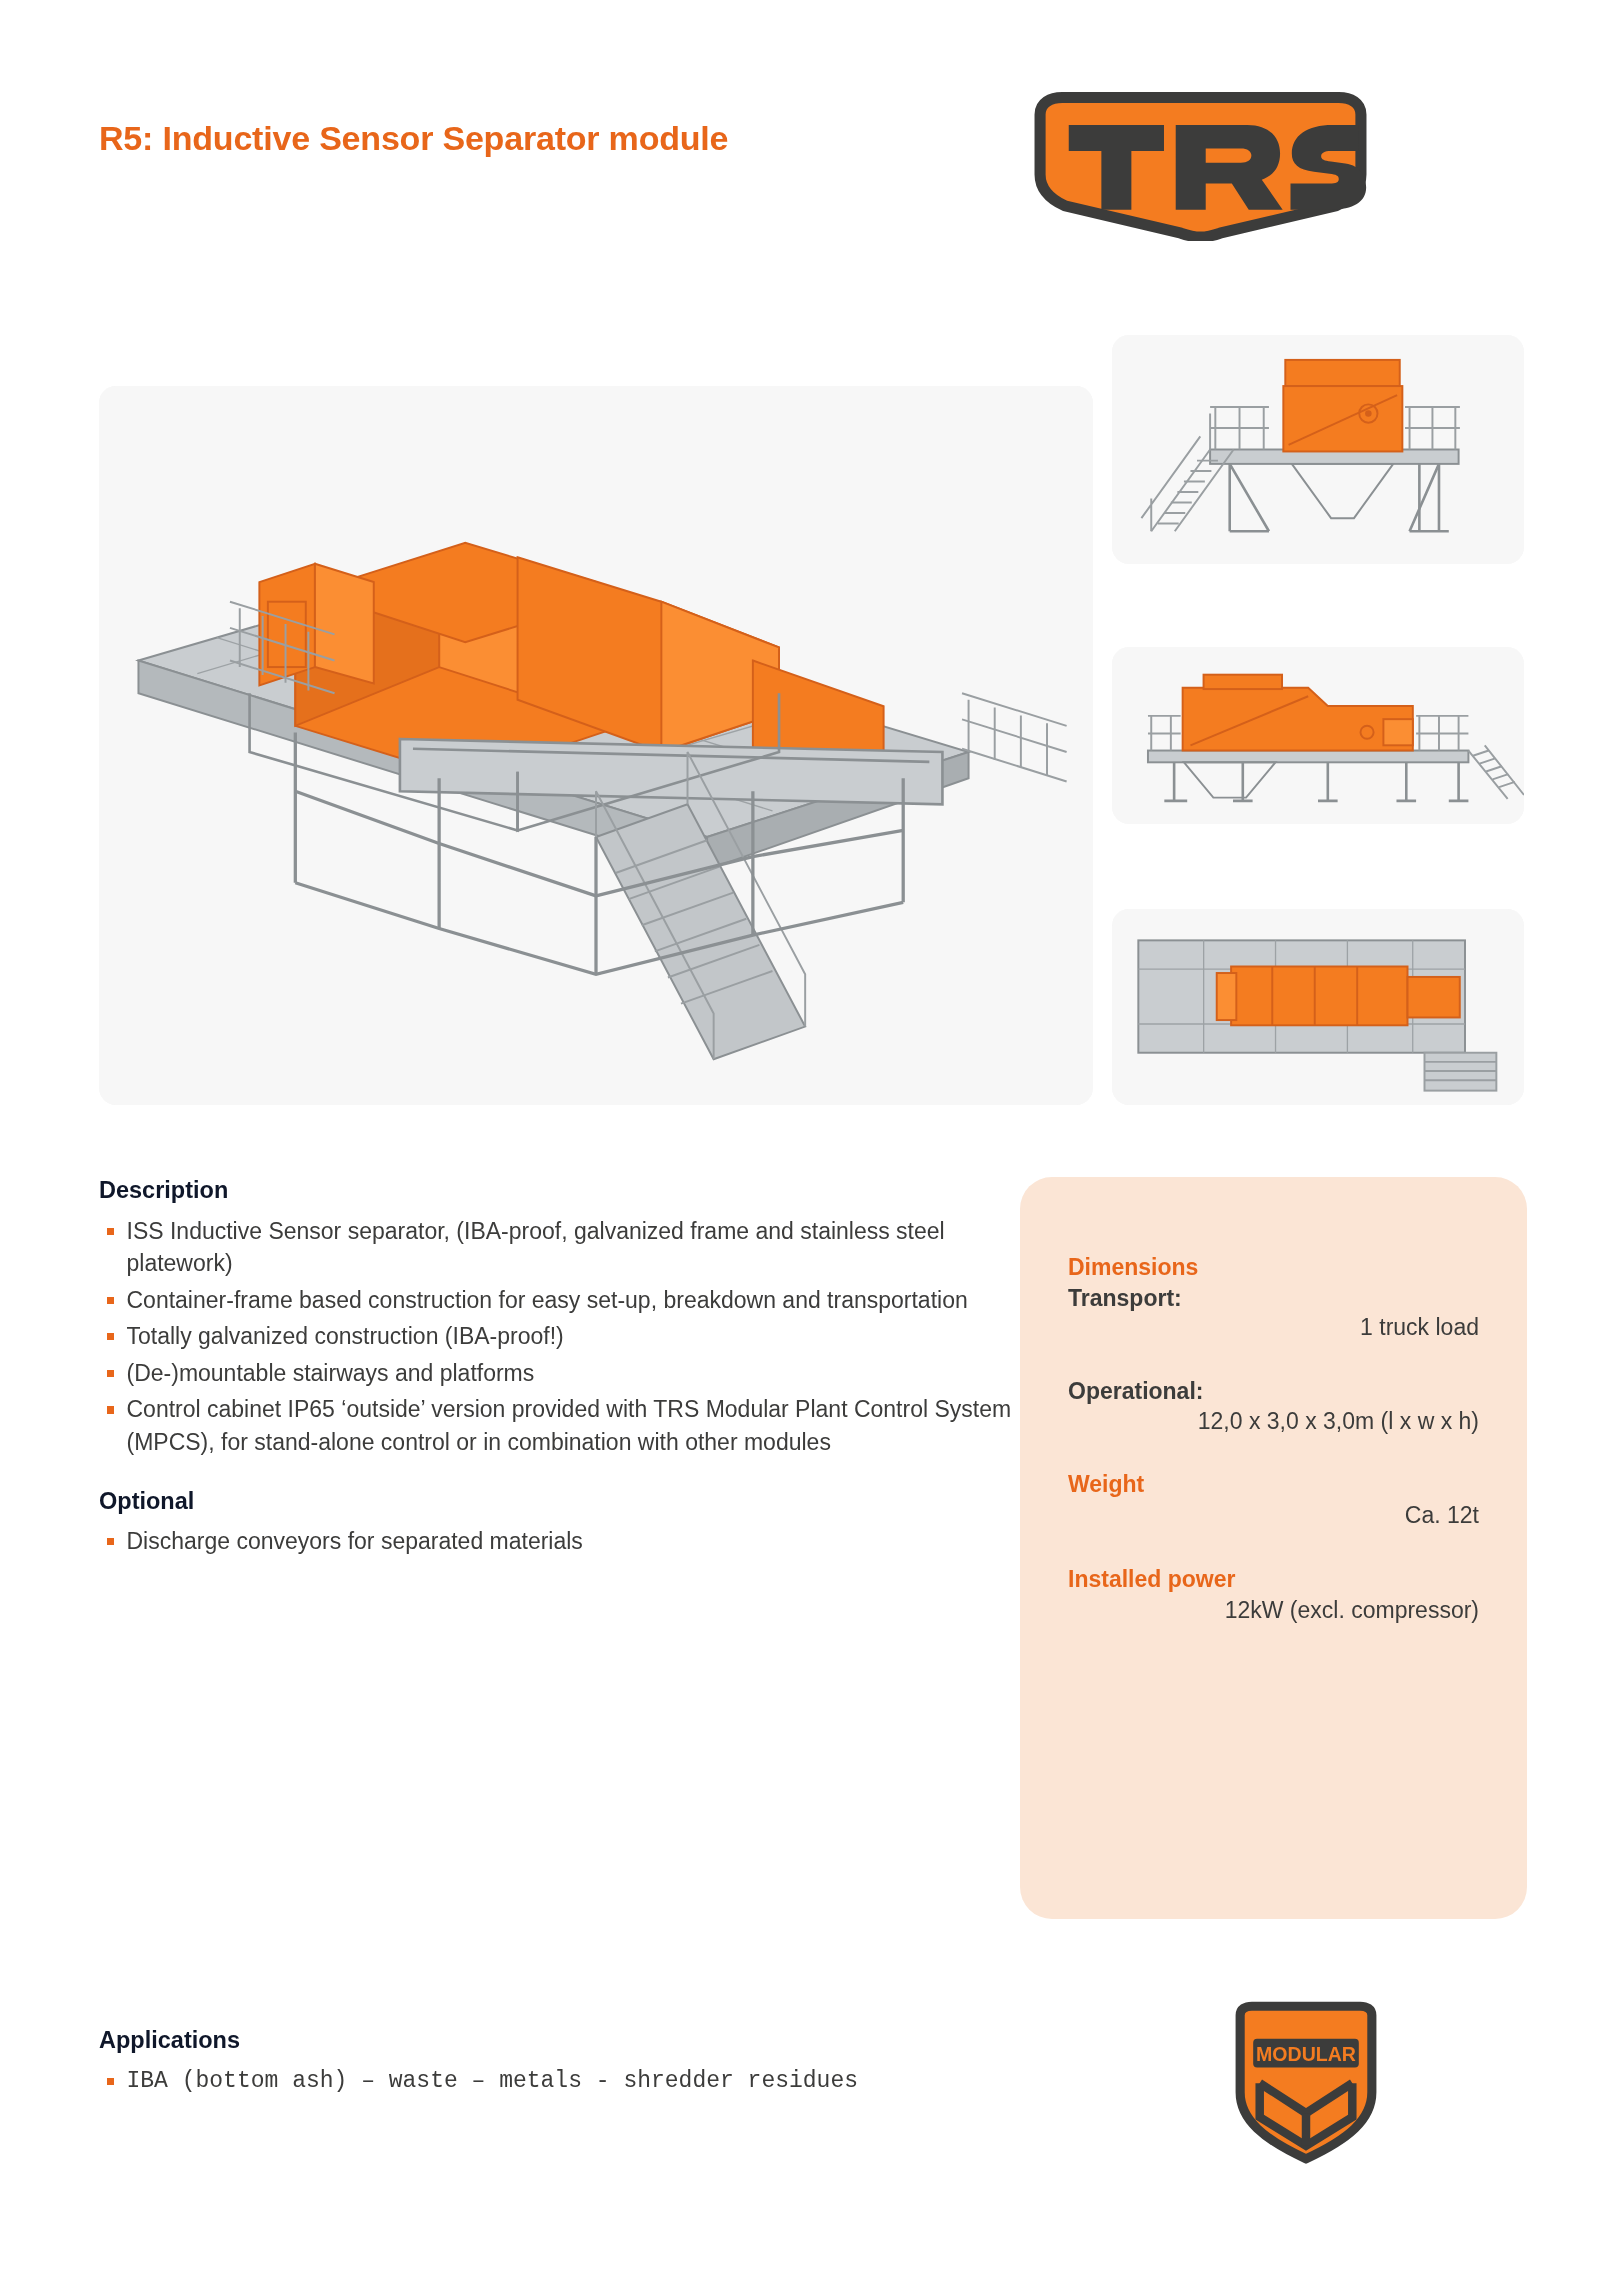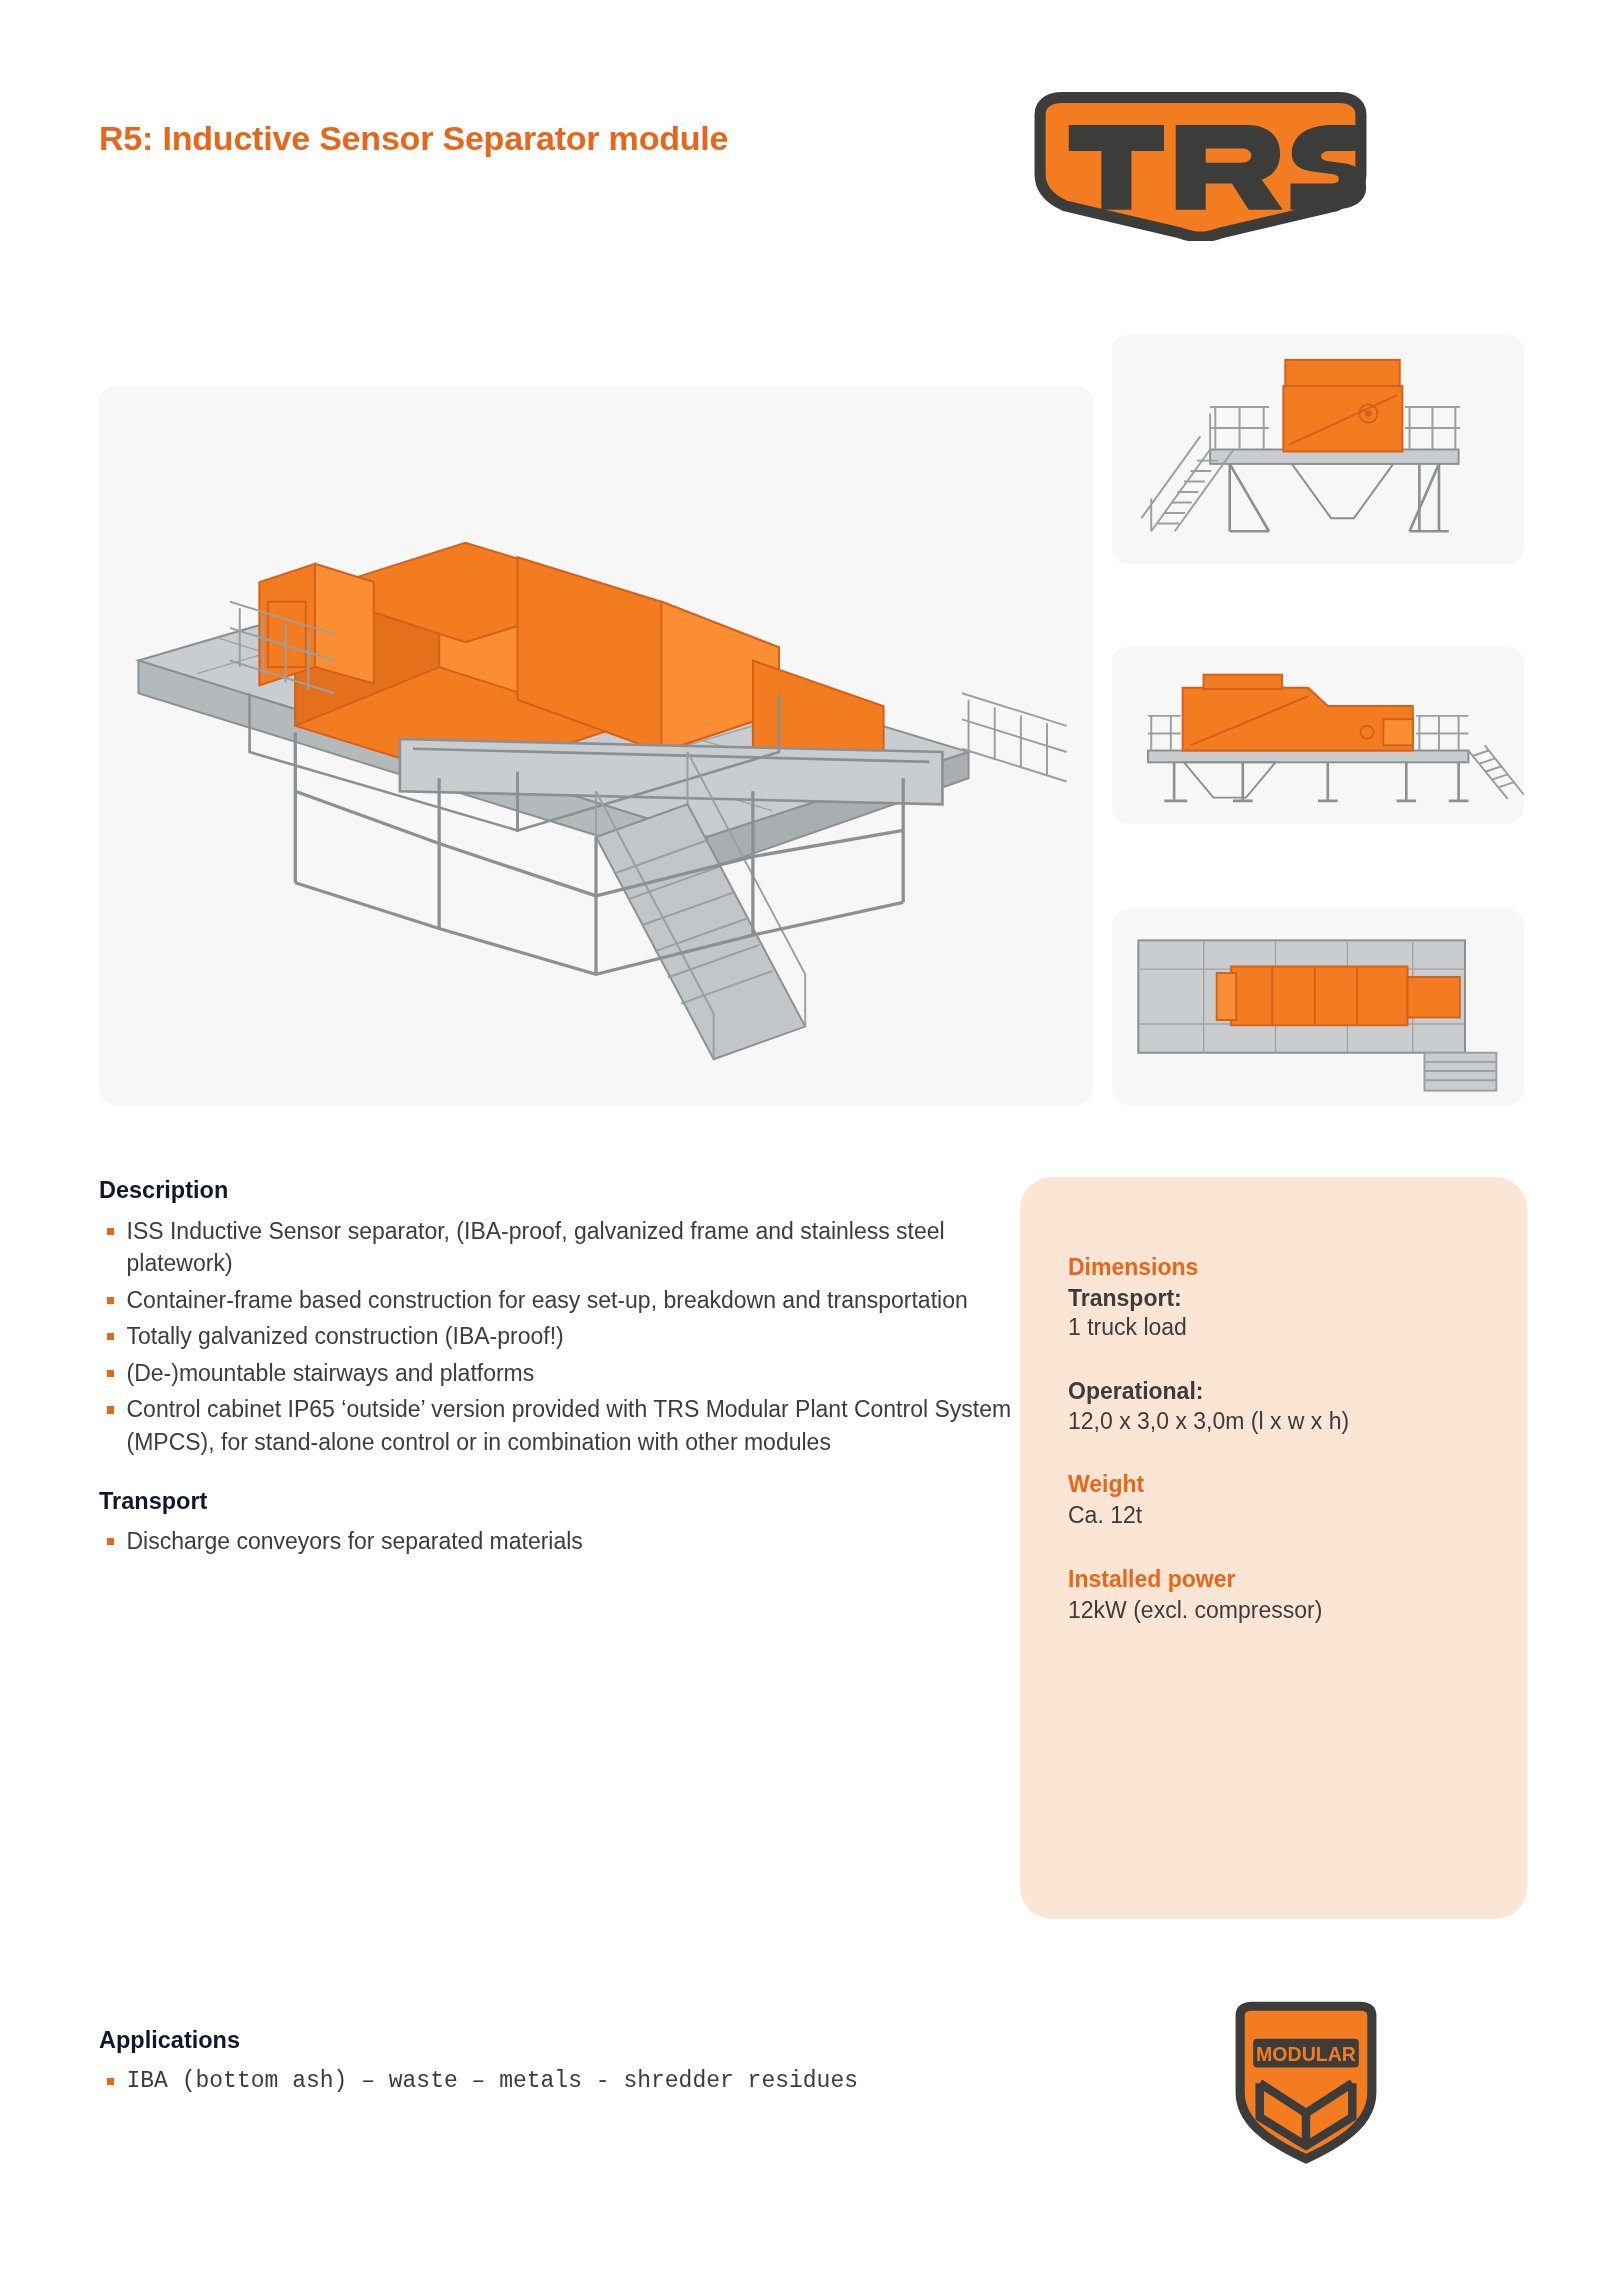--- a/index.html
+++ b/index.html
@@ -128,20 +128,21 @@
   .spec-sub {
     font-size: 23px;
     font-weight: bold;
     color: #3c3c3b;
     margin: 0 0 2.6px 0;
   }
   .spec-val {
     font-size: 23px;
     color: #3c3c3b;
     margin: 0 0 2.6px 0;
+    text-align: right;
   }
   .spec-gap { height: 34px; }
 
   
   .apps {
     position: absolute;
     left: 99px;
     top: 2027px;
     width: 981px;
   }
@@ -340,21 +341,21 @@
   <div class="content">
     <h2 class="section">Description</h2>
     <ul class="bullets">
       <li>ISS Inductive Sensor separator, (IBA-proof, galvanized frame and stainless steel platework)</li>
       <li>Container-frame based construction for easy set-up, breakdown and transportation</li>
       <li>Totally galvanized construction (IBA-proof!)</li>
       <li>(De-)mountable stairways and platforms</li>
       <li>Control cabinet IP65 ‘outside’ version provided with TRS Modular Plant Control System (MPCS), for stand-alone control or in combination with other modules</li>
     </ul>
 
-    <h2 class="section">Transport</h2>
+    <h2 class="section">Optional</h2>
     <ul class="bullets">
       <li>Discharge conveyors for separated materials</li>
     </ul>
   </div>
 
   <div class="specs">
     <div class="spec-head">Dimensions</div>
     <div class="spec-sub">Transport:</div>
     <div class="spec-val">1 truck load</div>
     <div class="spec-gap"></div>

